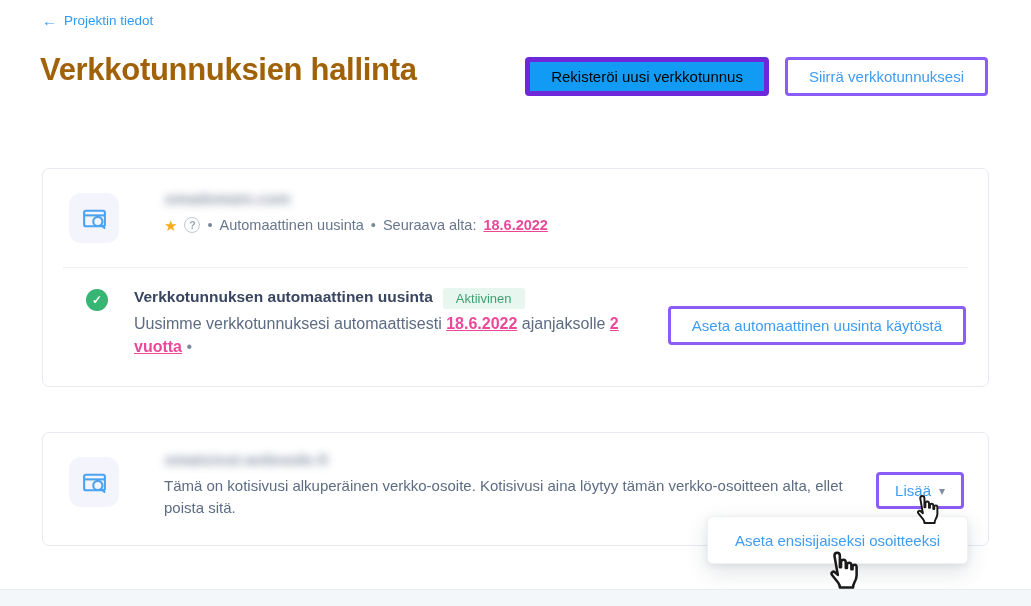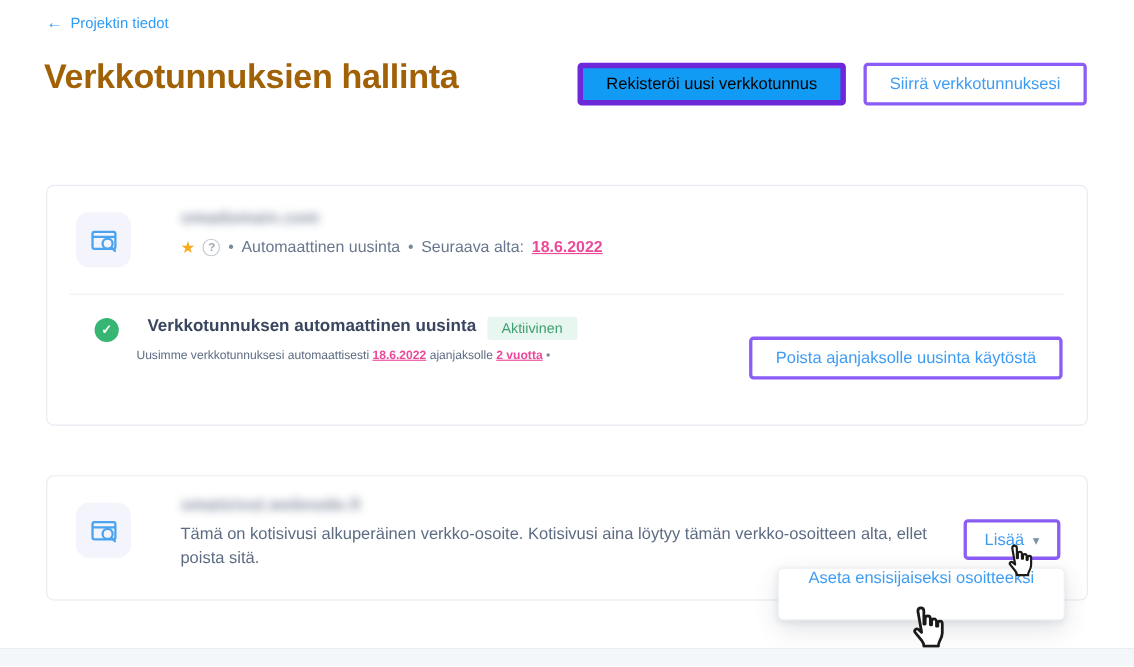--- a/index.html
+++ b/index.html
@@ -66,39 +66,39 @@
   }
   .renewal-title-row{
     position:absolute;left:91px;top:119px;display:flex;align-items:flex-start;gap:10px;
   }
   .renewal-title{font-size:15.5px;font-weight:700;color:#3A4660;white-space:nowrap;}
   .badge{
     background:#E7F7EF;color:#3F9F71;font-size:13px;padding:3px 13px;border-radius:3px;
     white-space:nowrap;
   }
   .renewal-desc{
-    position:absolute;left:81px;top:143px;width:492px;
-    font-size:11px;line-height:23px;color:#5D6C83;
+    position:absolute;left:91px;top:143px;width:492px;
+    font-size:16px;line-height:23px;color:#5D6C83;
   }
   #disable-renewal-btn{position:absolute;right:22px;top:137px;}
   
   .card2-desc{
     position:absolute;left:121px;top:42px;width:680px;
     font-size:15px;line-height:22px;color:#5D6C83;
   }
   #more-btn{
     position:absolute;top:39px;right:24px;height:37px;padding:0 16px;gap:8px;justify-content:center;
   }
   .caret{color:#7D8FA5;font-size:12px;line-height:1;}
   
   .dropdown{
     position:absolute;left:707px;top:516px;width:259px;height:46px;
     background:#fff;border:1px solid #EEF0F4;border-radius:5px;
     box-shadow:0 8px 22px rgba(45,58,80,.14),0 2px 6px rgba(45,58,80,.08);
-    display:flex;align-items:flex-start;justify-content:center;
+    display:flex;align-items:center;justify-content:center;
   }
   .dropdown-item{font-size:15px;color:#3E9CF3;cursor:pointer;white-space:nowrap;}
   
   .cursor{position:absolute;pointer-events:none;}
   #cursor1{left:906px;top:494px;width:34px;height:34px;}
   #cursor2{left:816px;top:550px;width:44px;height:44px;}
   
   .bottom-band{
     position:absolute;left:0;right:0;top:589px;height:17px;
     background:#F3F7FA;border-top:1px solid #E6EEF4;
@@ -154,21 +154,21 @@
     </div>
 
     <div class="renewal-desc">
       <span>Uusimme verkkotunnuksesi automaattisesti</span>
       <span class="bold-val">18.6.2022</span>
       <span>ajanjaksolle</span>
       <span class="bold-val">2 vuotta</span>
       <span class="bullet">•</span>
     </div>
 
-    <button class="btn btn-secondary" id="disable-renewal-btn">Poista ajanjaksolle uusinta käytöstä</button>
+    <button class="btn btn-secondary" id="disable-renewal-btn">Aseta automaattinen uusinta käytöstä</button>
   </div>
 
   <div class="card" id="card2">
 
     <div class="domain-icon-box">
       <svg width="27" height="27" viewBox="0 0 26 26" fill="none">
         <rect x="3" y="5.5" width="20" height="15" rx="1.8" stroke="#4BA3EF" stroke-width="2"></rect>
         <path d="M3 10 H23" stroke="#4BA3EF" stroke-width="2"></path>
         <circle cx="16.2" cy="15.8" r="4.4" fill="#F3F4FC" stroke="#4BA3EF" stroke-width="2"></circle>
         <path d="M19.4 19 L22.6 22.2" stroke="#4BA3EF" stroke-width="2" stroke-linecap="round"></path>

